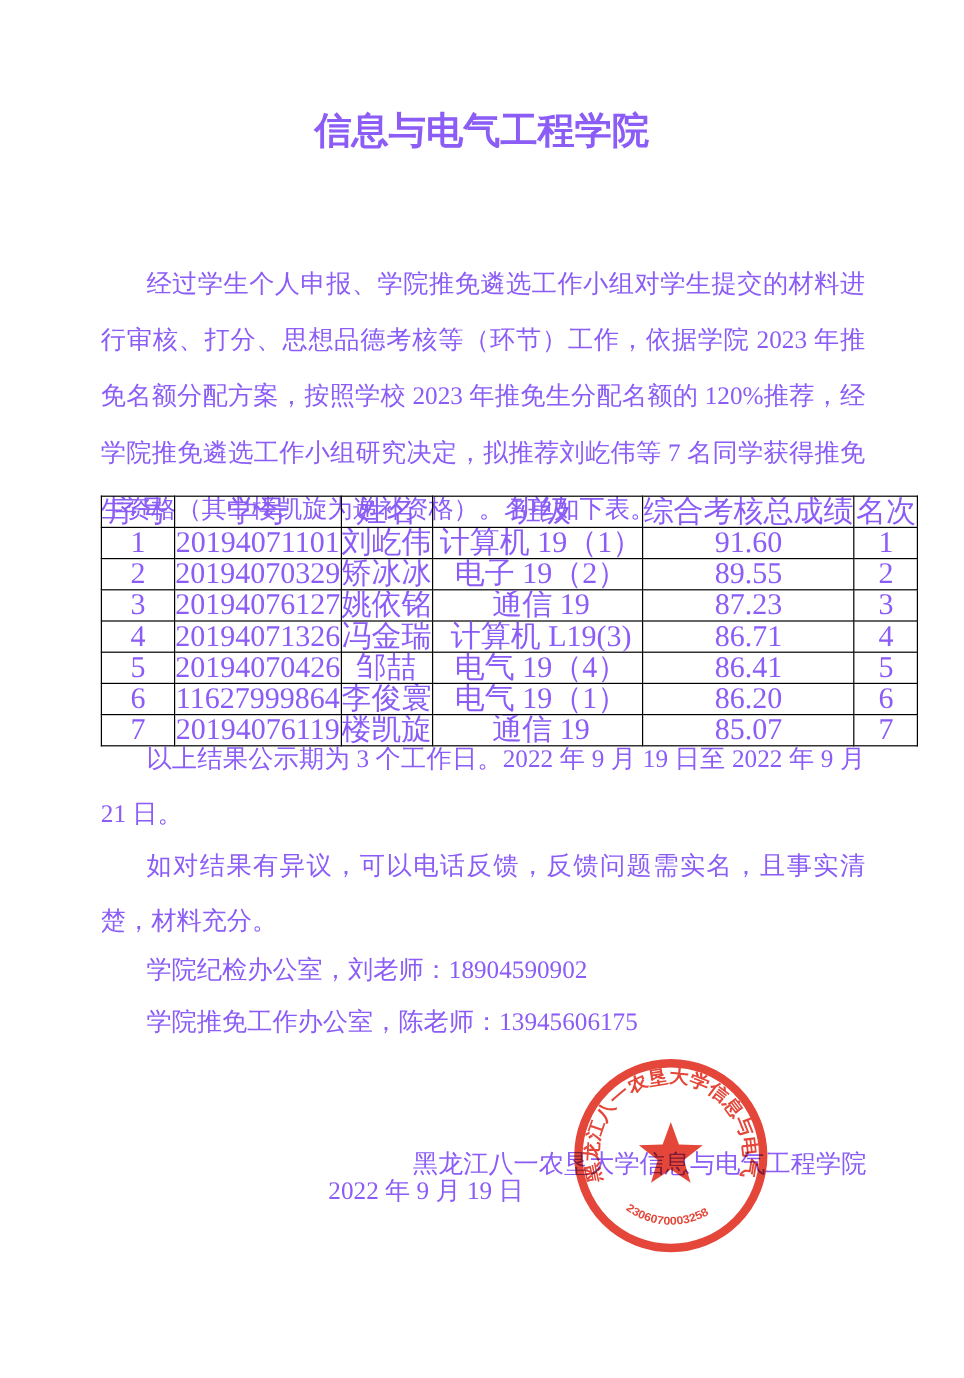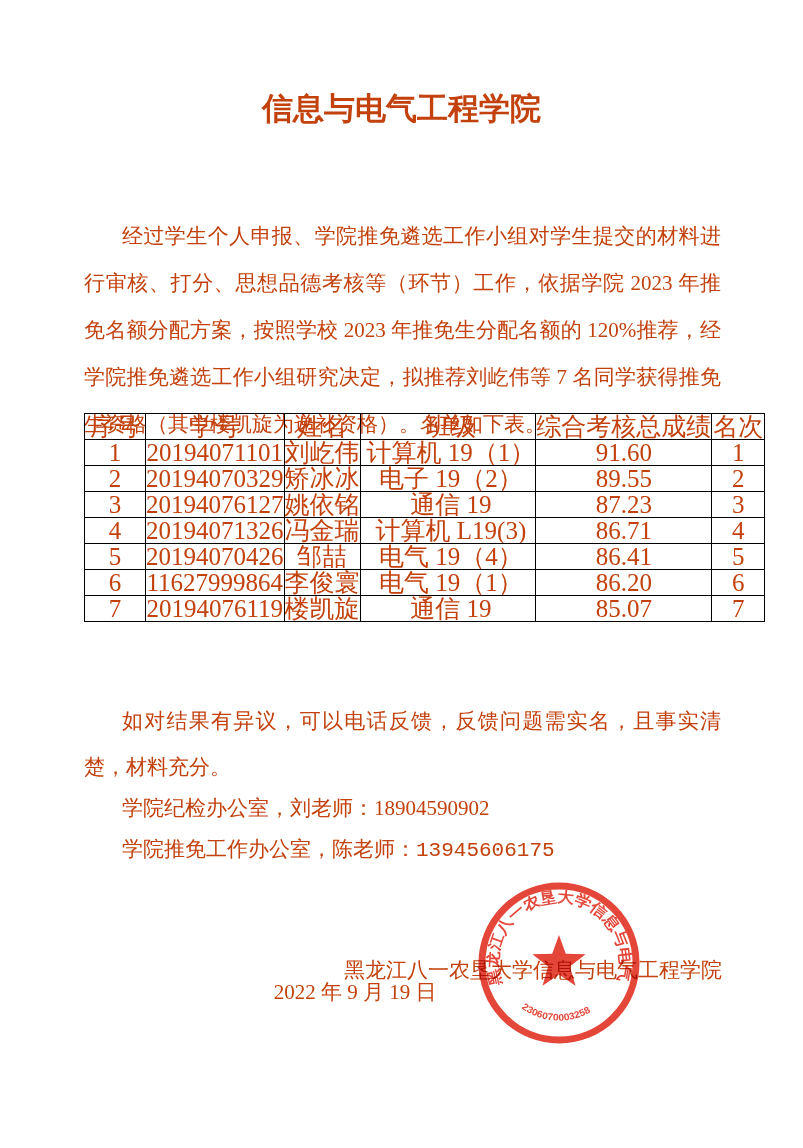--- a/index.html
+++ b/index.html
@@ -1,32 +1,32 @@
 <!DOCTYPE html>
 <html><head>
 <meta charset="utf-8">
 <style>
   html,body{margin:0;padding:0;background:#ffffff;}
   .page{
     position:relative;width:803px;height:1148px;background:#ffffff;
-    font-family:"Liberation Serif","DejaVu Serif",serif;color:#c2410c;overflow:hidden;
+    font-family:"Liberation Serif","DejaVu Serif",serif;color:#8b5cf6;overflow:hidden;
   }
   .doc-title{
     position:absolute;left:0;top:86px;width:803px;text-align:center;
     font-weight:bold;font-size:31px;line-height:46px;
   }
   .para{
     position:absolute;left:84px;width:637px;font-size:21px;line-height:47px;
     text-align:justify;text-indent:38px;text-justify:inter-ideograph;
   }
   #para-intro{top:192px;}
   #para-period{top:588px;line-height:46px;}
   #para-objection{top:677px;line-height:46px;}
   #para-contact1{top:765px;line-height:44px;}
-  #para-contact2{top:808px;line-height:44px;font-family:Liberation Mono, monospace;}
+  #para-contact2{top:808px;line-height:44px;}
   .results-table{
     position:absolute;left:84px;top:413px;border-collapse:collapse;
     font-size:25px;table-layout:fixed;
   }
   .results-table th,.results-table td{
     border:1px solid #000;height:23px;padding:0;text-align:center;
     font-weight:normal;line-height:1;overflow:hidden;white-space:nowrap;
   }
   .results-table .col-class{text-align:center;padding-left:6px;}
   .sig-line{position:absolute;left:84px;font-size:21px;line-height:44px;text-align:right;}
@@ -118,20 +118,21 @@
         <td>7</td>
         <td>20194076119</td>
         <td>楼凯旋</td>
         <td class="col-class">通信 19</td>
         <td>85.07</td>
         <td>7</td>
       </tr>
     </tbody>
   </table>
 
+  <p class="para" id="para-period">以上结果公示期为 3 个工作日。2022 年 9 月 19 日至 2022 年 9 月 21 日。</p>
   <p class="para" id="para-objection">如对结果有异议，可以电话反馈，反馈问题需实名，且事实清楚，材料充分。</p>
   <p class="para" id="para-contact1">学院纪检办公室，刘老师：18904590902</p>
   <p class="para" id="para-contact2">学院推免工作办公室，陈老师：13945606175</p>
 
   <div class="sig-line" id="sig-org">黑龙江八一农垦大学信息与电气工程学院</div>
   <div class="sig-line" id="sig-date">2022 年 9 月 19 日</div>
 
   <svg class="stamp" viewBox="0 0 170 170" xmlns="http://www.w3.org/2000/svg">
     <defs>
       <path id="seal-arc" d="M 27.7 105.9 A 61 61 0 1 1 142.3 105.9" fill="none"></path>

